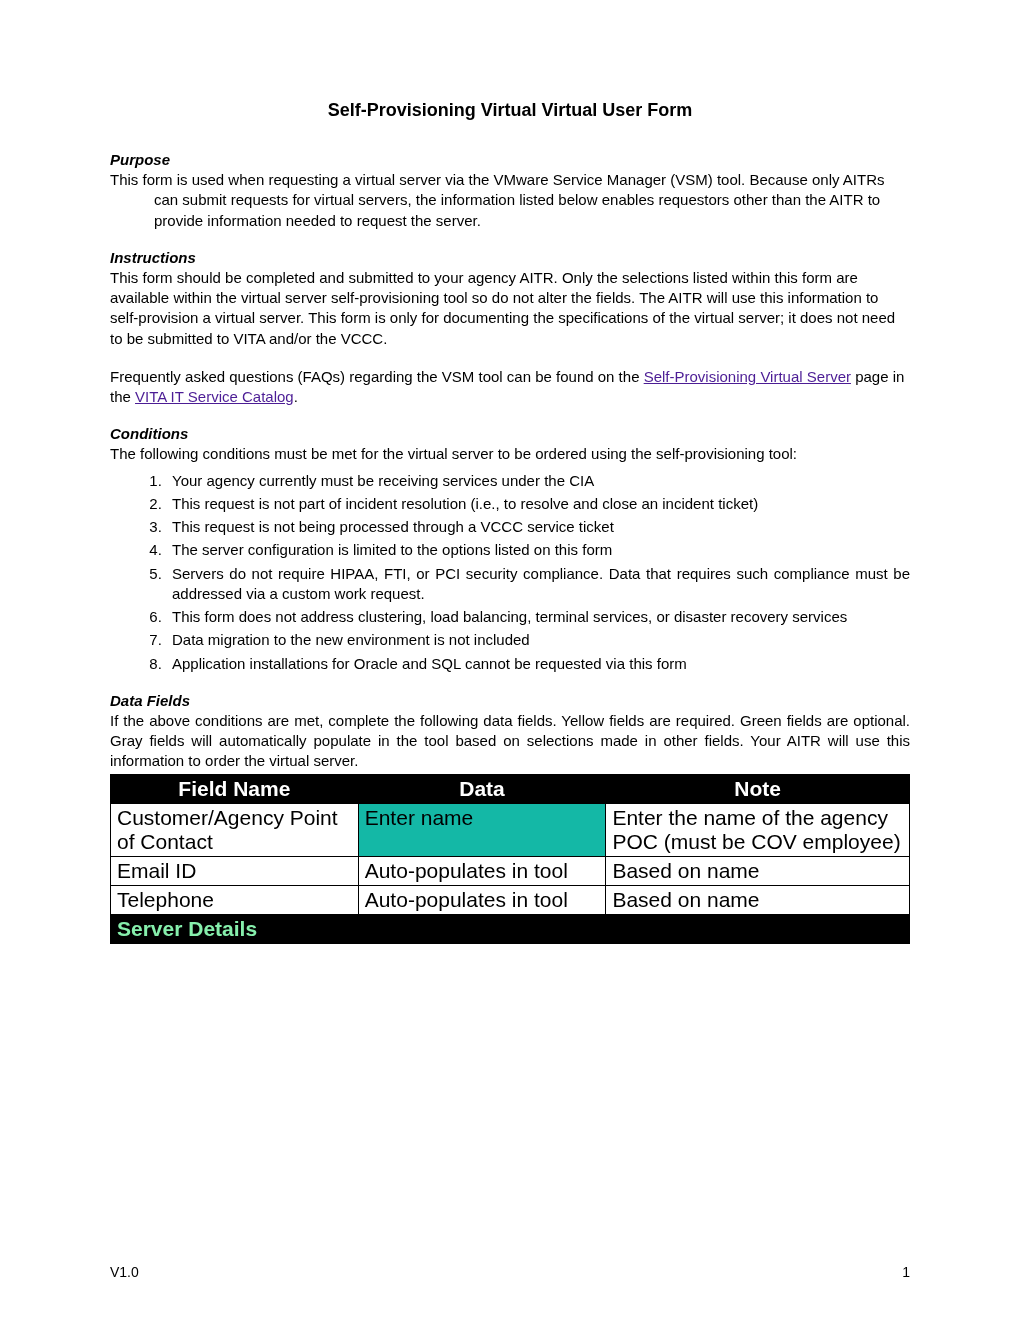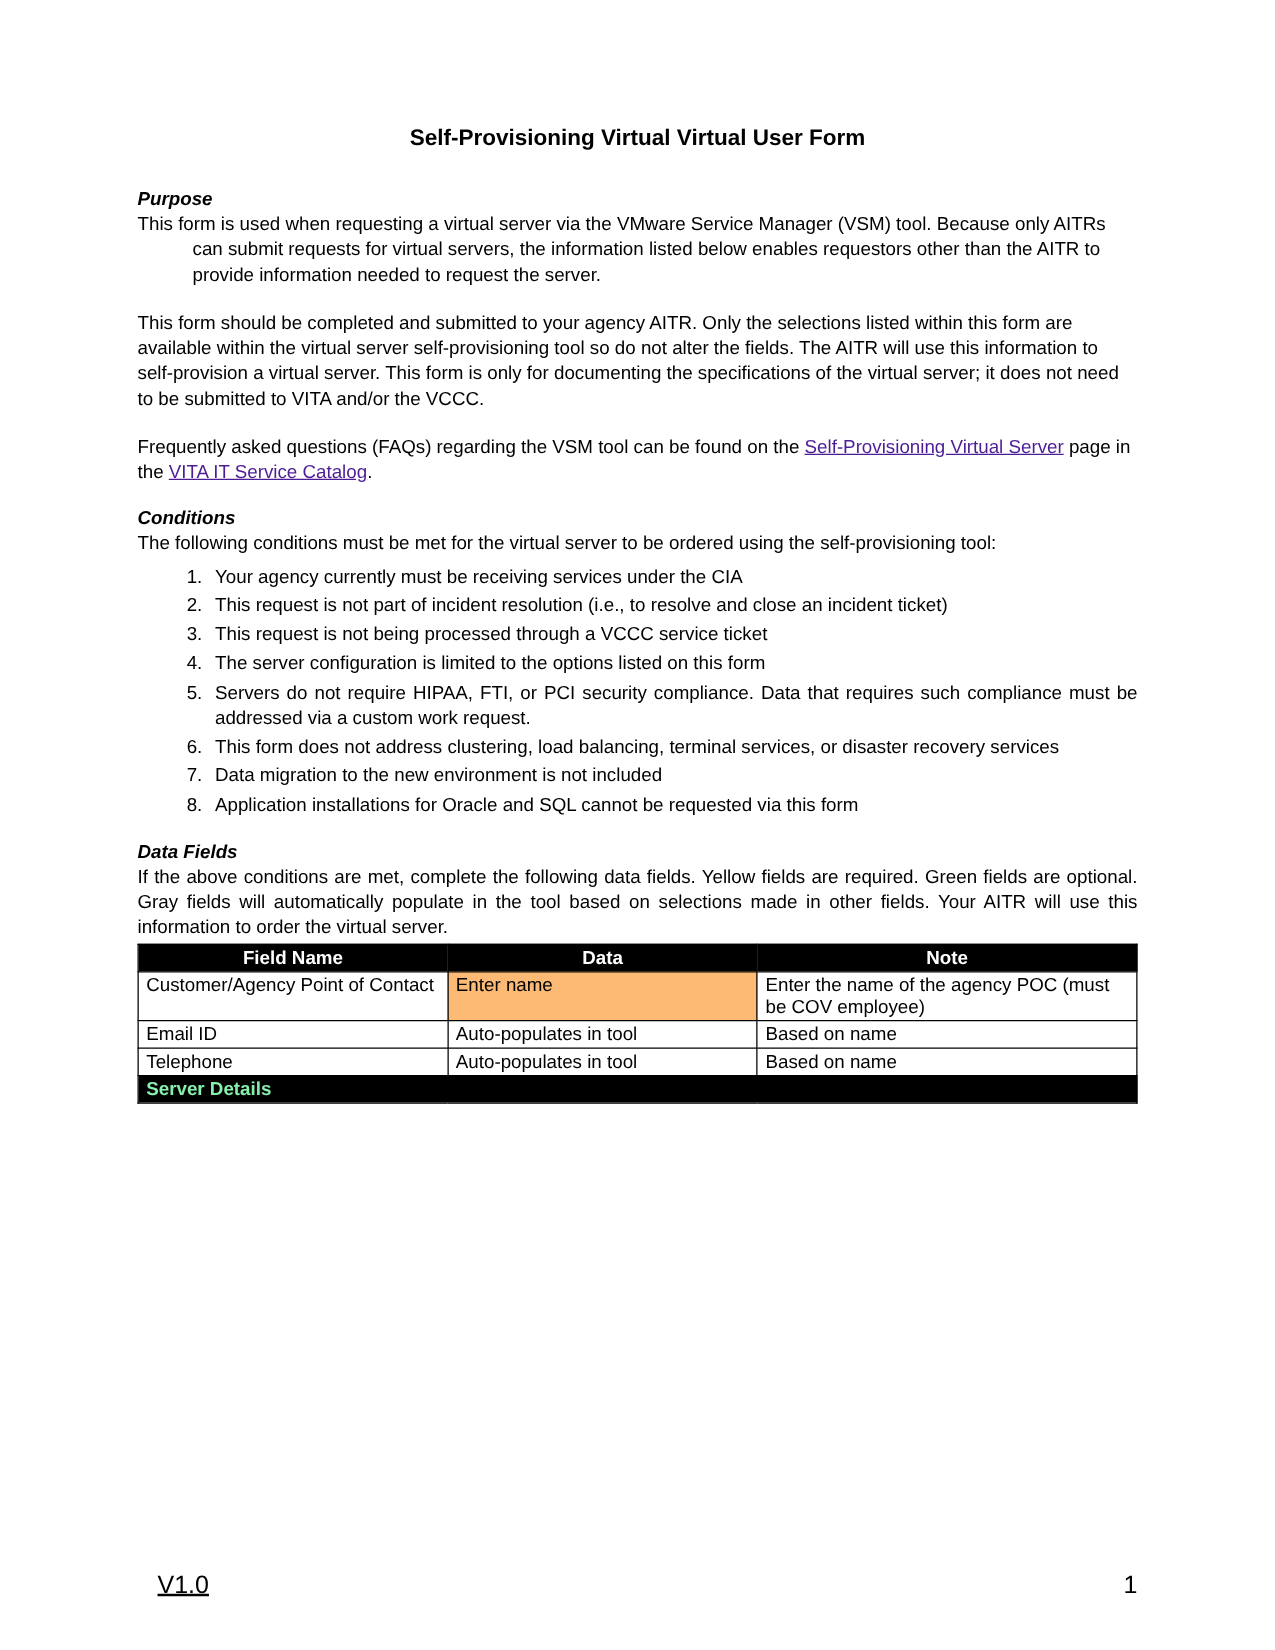--- a/index.html
+++ b/index.html
@@ -57,60 +57,60 @@
   }
   table.data {
     width: 100%;
     border-collapse: collapse;
     margin-top: 2px;
   }
   table.data th, table.data td {
     border: 1px solid #000;
     padding: 2px 6px;
     vertical-align: top;
-    font-size: 15px;
+    font-size: 21px;
     text-align: left;
   }
   table.data th {
     background: #000;
     color: #fff;
     text-align: center;
     font-weight: bold;
   }
   td.yellow {
-    background: #fdba74;
+    background: #14b8a6;
   }
   td.section-row {
     background: #000;
     color: #86efac;
     text-align: center;
     font-weight: bold;
   }
   .footer {
     position: absolute;
     bottom: 40px;
-    left: 126px;
+    left: 110px;
     right: 110px;
-    font-size: 20px;
-    text-decoration: underline;
+    font-size: 14px;
   }
   .footer .pg {
     float: right;
   }
 </style>
 </head>
 <body>
 
 <div class="page">
 
   <h1 class="title">Self-Provisioning Virtual Virtual User Form</h1>
 
   <div class="section-head">Purpose</div>
   <p class="indent">This form is used when requesting a virtual server via the VMware Service Manager (VSM) tool. Because only AITRs can submit requests for virtual servers, the information listed below enables requestors other than the AITR to provide information needed to request the server.</p>
 
+  <div class="section-head">Instructions</div>
   <p>This form should be completed and submitted to your agency AITR. Only the selections listed within this form are available within the virtual server self-provisioning tool so do not alter the fields. The AITR will use this information to self-provision a virtual server. This form is only for documenting the specifications of the virtual server; it does not need to be submitted to VITA and/or the VCCC.</p>
   <p>
     <span>Frequently asked questions (FAQs) regarding the VSM tool can be found on the </span><a class="link" href="#">Self-Provisioning Virtual Server</a><span> page in the </span><a class="link" href="#">VITA IT Service Catalog</a><span>.</span>
   </p>
 
   <div class="section-head">Conditions</div>
   <p style="margin-bottom:6px;">The following conditions must be met for the virtual server to be ordered using the self-provisioning tool:</p>
   <ol class="cond">
     <li>Your agency currently must be receiving services under the CIA</li>
     <li>This request is not part of incident resolution (i.e., to resolve and close an incident ticket)</li>

